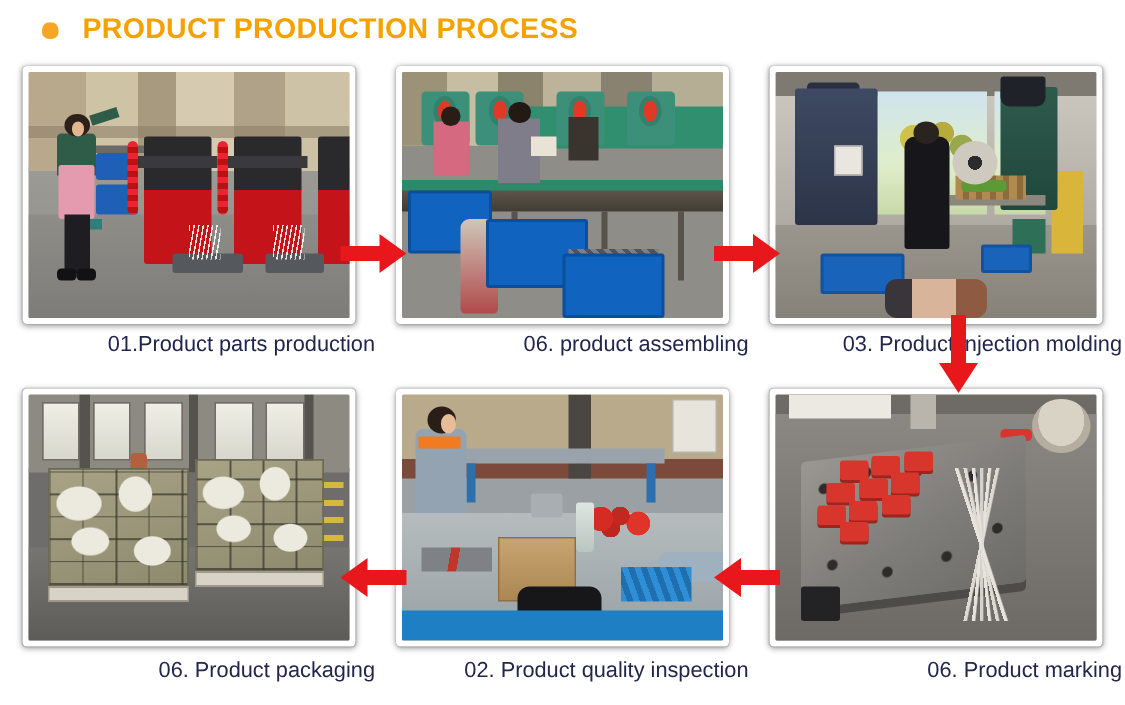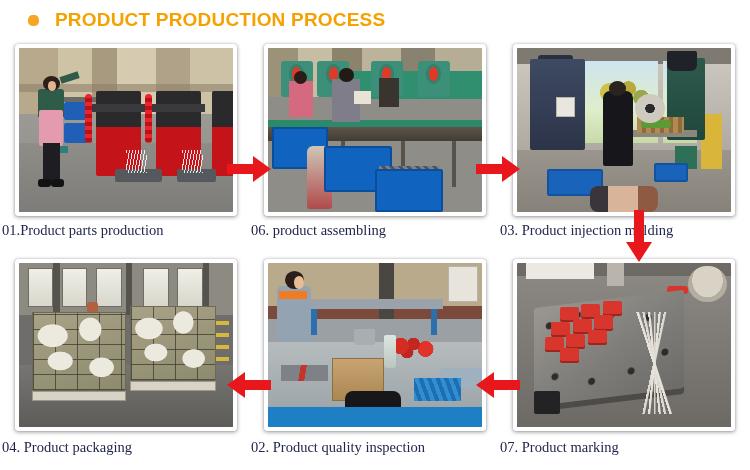--- a/index.html
+++ b/index.html
@@ -80,24 +80,24 @@
     height: 100%;
     overflow: hidden;
     border-radius: 1px;
   }
 
   .caption {
     position: absolute;
     left: 0;
     top: 184px;
     width: 248px;
-    text-align: left;
+    text-align: right;
     font-size: 14.5px;
     color: #22264b;
-    font-family: Liberation Serif, serif;
+    font-family: Liberation Sans, sans-serif;
     white-space: nowrap;
   }
   .cell.r2 .caption { top: 186px; }
 
   
   .arrow { position: absolute; }
 
   .arrow-h {
     width: 44px; height: 26px;
   }
@@ -485,21 +485,21 @@
           <div class="layer ylines"></div>
           <div class="layer person"></div>
           <div class="layer stack st2"></div>
             <div class="layer labels lb2"></div>
           <div class="layer pallet pl2"></div>
           <div class="layer stack st1"></div>
             <div class="layer labels lb1"></div>
           <div class="layer pallet pl1"></div>
         </div>
       </div>
-      <div class="caption">04. Product packaging</div>
+      <div class="caption">06. Product packaging</div>
     </div>
 
     <div class="cell r2 c2">
       <div class="photo-frame">
         <div class="photo p5">
           <div class="layer wallu"></div>
           <div class="layer skirt"></div>
           <div class="layer column"></div>
           <div class="layer board"></div>
           <div class="layer bench"></div>
@@ -541,21 +541,21 @@
             <div class="layer tag tg5"></div>
             <div class="layer tag tg6"></div>
           <div class="layer tag tg7"></div>
             <div class="layer tag tg8"></div>
             <div class="layer tag tg9"></div>
           <div class="layer tag tg10"></div>
           <div class="layer wires"></div>
           <div class="layer clamp"></div>
         </div>
       </div>
-      <div class="caption">07. Product marking</div>
+      <div class="caption">06. Product marking</div>
     </div>
 
     <div class="arrow arrow-h arrow-right" id="arrow-1-2">
       <span class="shaft"></span>
         <span class="head"></span>
     </div>
     <div class="arrow arrow-h arrow-right" id="arrow-2-3">
       <span class="shaft"></span>
         <span class="head"></span>
     </div>

